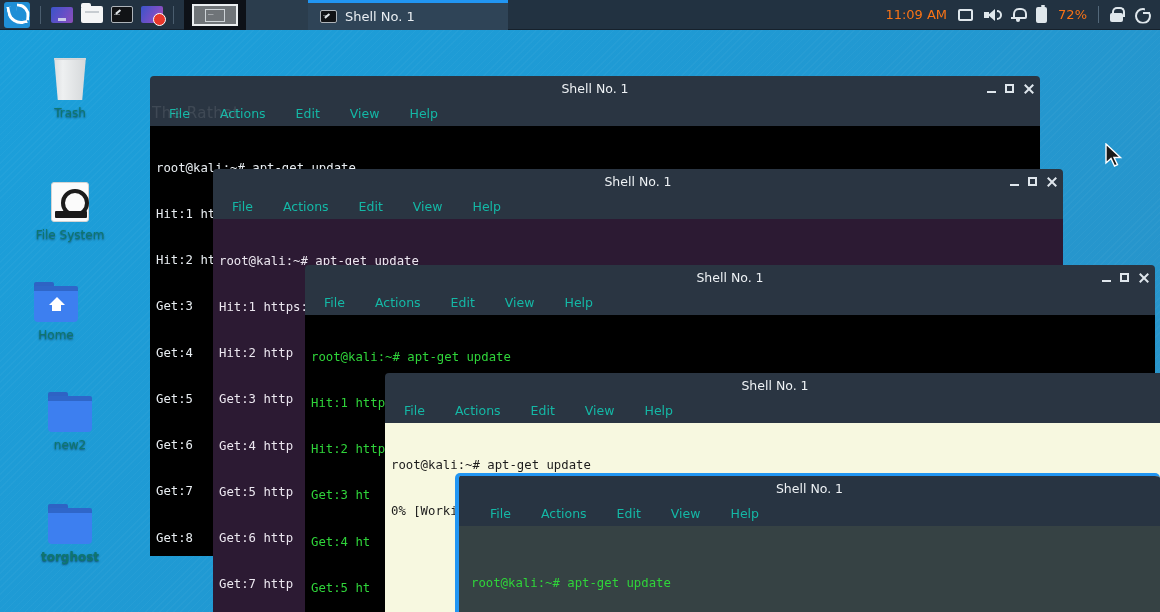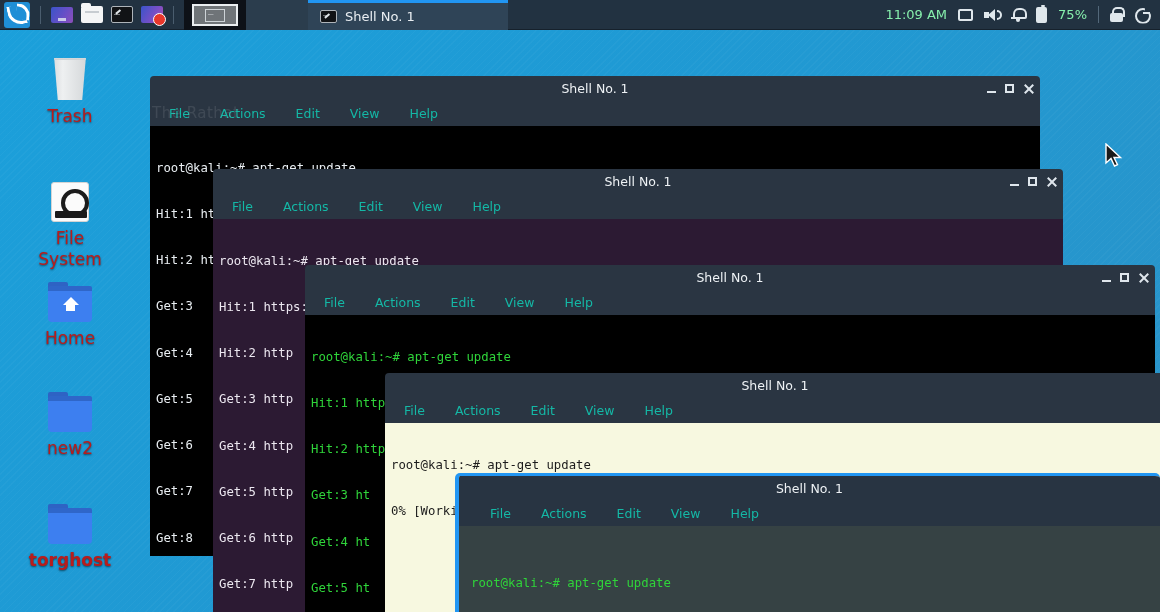--- a/index.html
+++ b/index.html
@@ -113,21 +113,21 @@
     min-width: 200px; height: 30px; background: #2f4457;
     border-top: 3px solid #2196f3;
     display: flex; align-items: center; gap: 8px; padding: 0 12px;
     color: #e9eef2; font-size: 13px;
   }
   .taskbutton .ic-term { width: 17px; height: 13px; }
   .taskbutton .ic-term::before{ font-size:8px; top:-4px;}
   .panel-spacer { flex: 1; }
   .panel-right {
     display: flex; align-items: center; gap: 11px; padding-right: 10px;
-    color: #86efac; font-size: 13px;
+    color: #f97316; font-size: 13px;
   }
   .tray-icon { display:flex; align-items:center; justify-content:center; }
   .ic-monitor {
     width: 15px; height: 12px; border: 2px solid #dfe7ec; border-radius: 2px;
   }
   .ic-speaker { position: relative; width: 16px; height: 14px; }
   .ic-speaker::before {
     content:""; position:absolute; left:0; top:4px; width:5px; height:6px; background:#dfe7ec;
   }
   .ic-speaker::after {
@@ -172,21 +172,21 @@
     content:""; position:absolute; left:1px; top:1px; width:12px; height:12px;
     border:2px solid #dfe7ec; border-radius:50%;
     clip-path: polygon(0 0, 62% 0, 62% 38%, 100% 38%, 100% 100%, 0 100%);
   }
   .ic-power::after{
     content:""; position:absolute; right:0px; top:5px; width:7px; height:2px; background:#dfe7ec;
   }
   
   .desk-icon {
     position: absolute; width: 96px; text-align: center;
-    color: #b91c1c; font-size: 17px; text-shadow: 0 1px 2px rgba(0,0,0,0.55);
+    color: #0f766e; font-size: 12px; text-shadow: 0 1px 2px rgba(0,0,0,0.55);
     z-index: 5;
   }
   .desk-icon .glyph { height: 52px; display:flex; align-items:flex-end; justify-content:center; margin-bottom:6px;}
   .desk-icon .lbl { display:block; line-height: 1.25; }
   .trash-can {
     width: 36px; height: 42px; background: linear-gradient(90deg,#d8dadc 0%, #eef0f1 30%, #d3d6d8 100%);
     border-radius: 2px 2px 5px 5px;
     clip-path: polygon(6% 0, 94% 0, 84% 100%, 16% 100%);
     position: relative;
   }
@@ -289,21 +289,21 @@
 
 <div class="desk-icon" style="left:22px; top:170px;">
   <div class="glyph">
     <div class="hdd">
         <div class="slot"></div>
       </div>
   </div>
   <span class="lbl">File System</span>
 </div>
 
-<div class="desk-icon" style="left:22px; top:270px;">
+<div class="desk-icon" style="left:8px; top:270px;">
   <div class="glyph">
     <div class="folder">
         <div class="home-mark"></div>
         <div class="home-body"></div>
       </div>
   </div>
   <span class="lbl">Home</span>
 </div>
 
 <div class="desk-icon" style="left:22px; top:380px;">
@@ -512,21 +512,21 @@
         </span>
       </span>
     <span class="tray-icon">
         <span class="ic-bell">
           <span class="clapper"></span>
         </span>
       </span>
     <span class="tray-icon">
         <span class="ic-battery"></span>
       </span>
-    <span>75%</span>
+    <span>72%</span>
     <span class="tray-sep"></span>
     <span class="tray-icon">
         <span class="ic-lock"></span>
       </span>
     <span class="tray-icon">
         <span class="ic-power"></span>
       </span>
   </div>
 </div>
 

